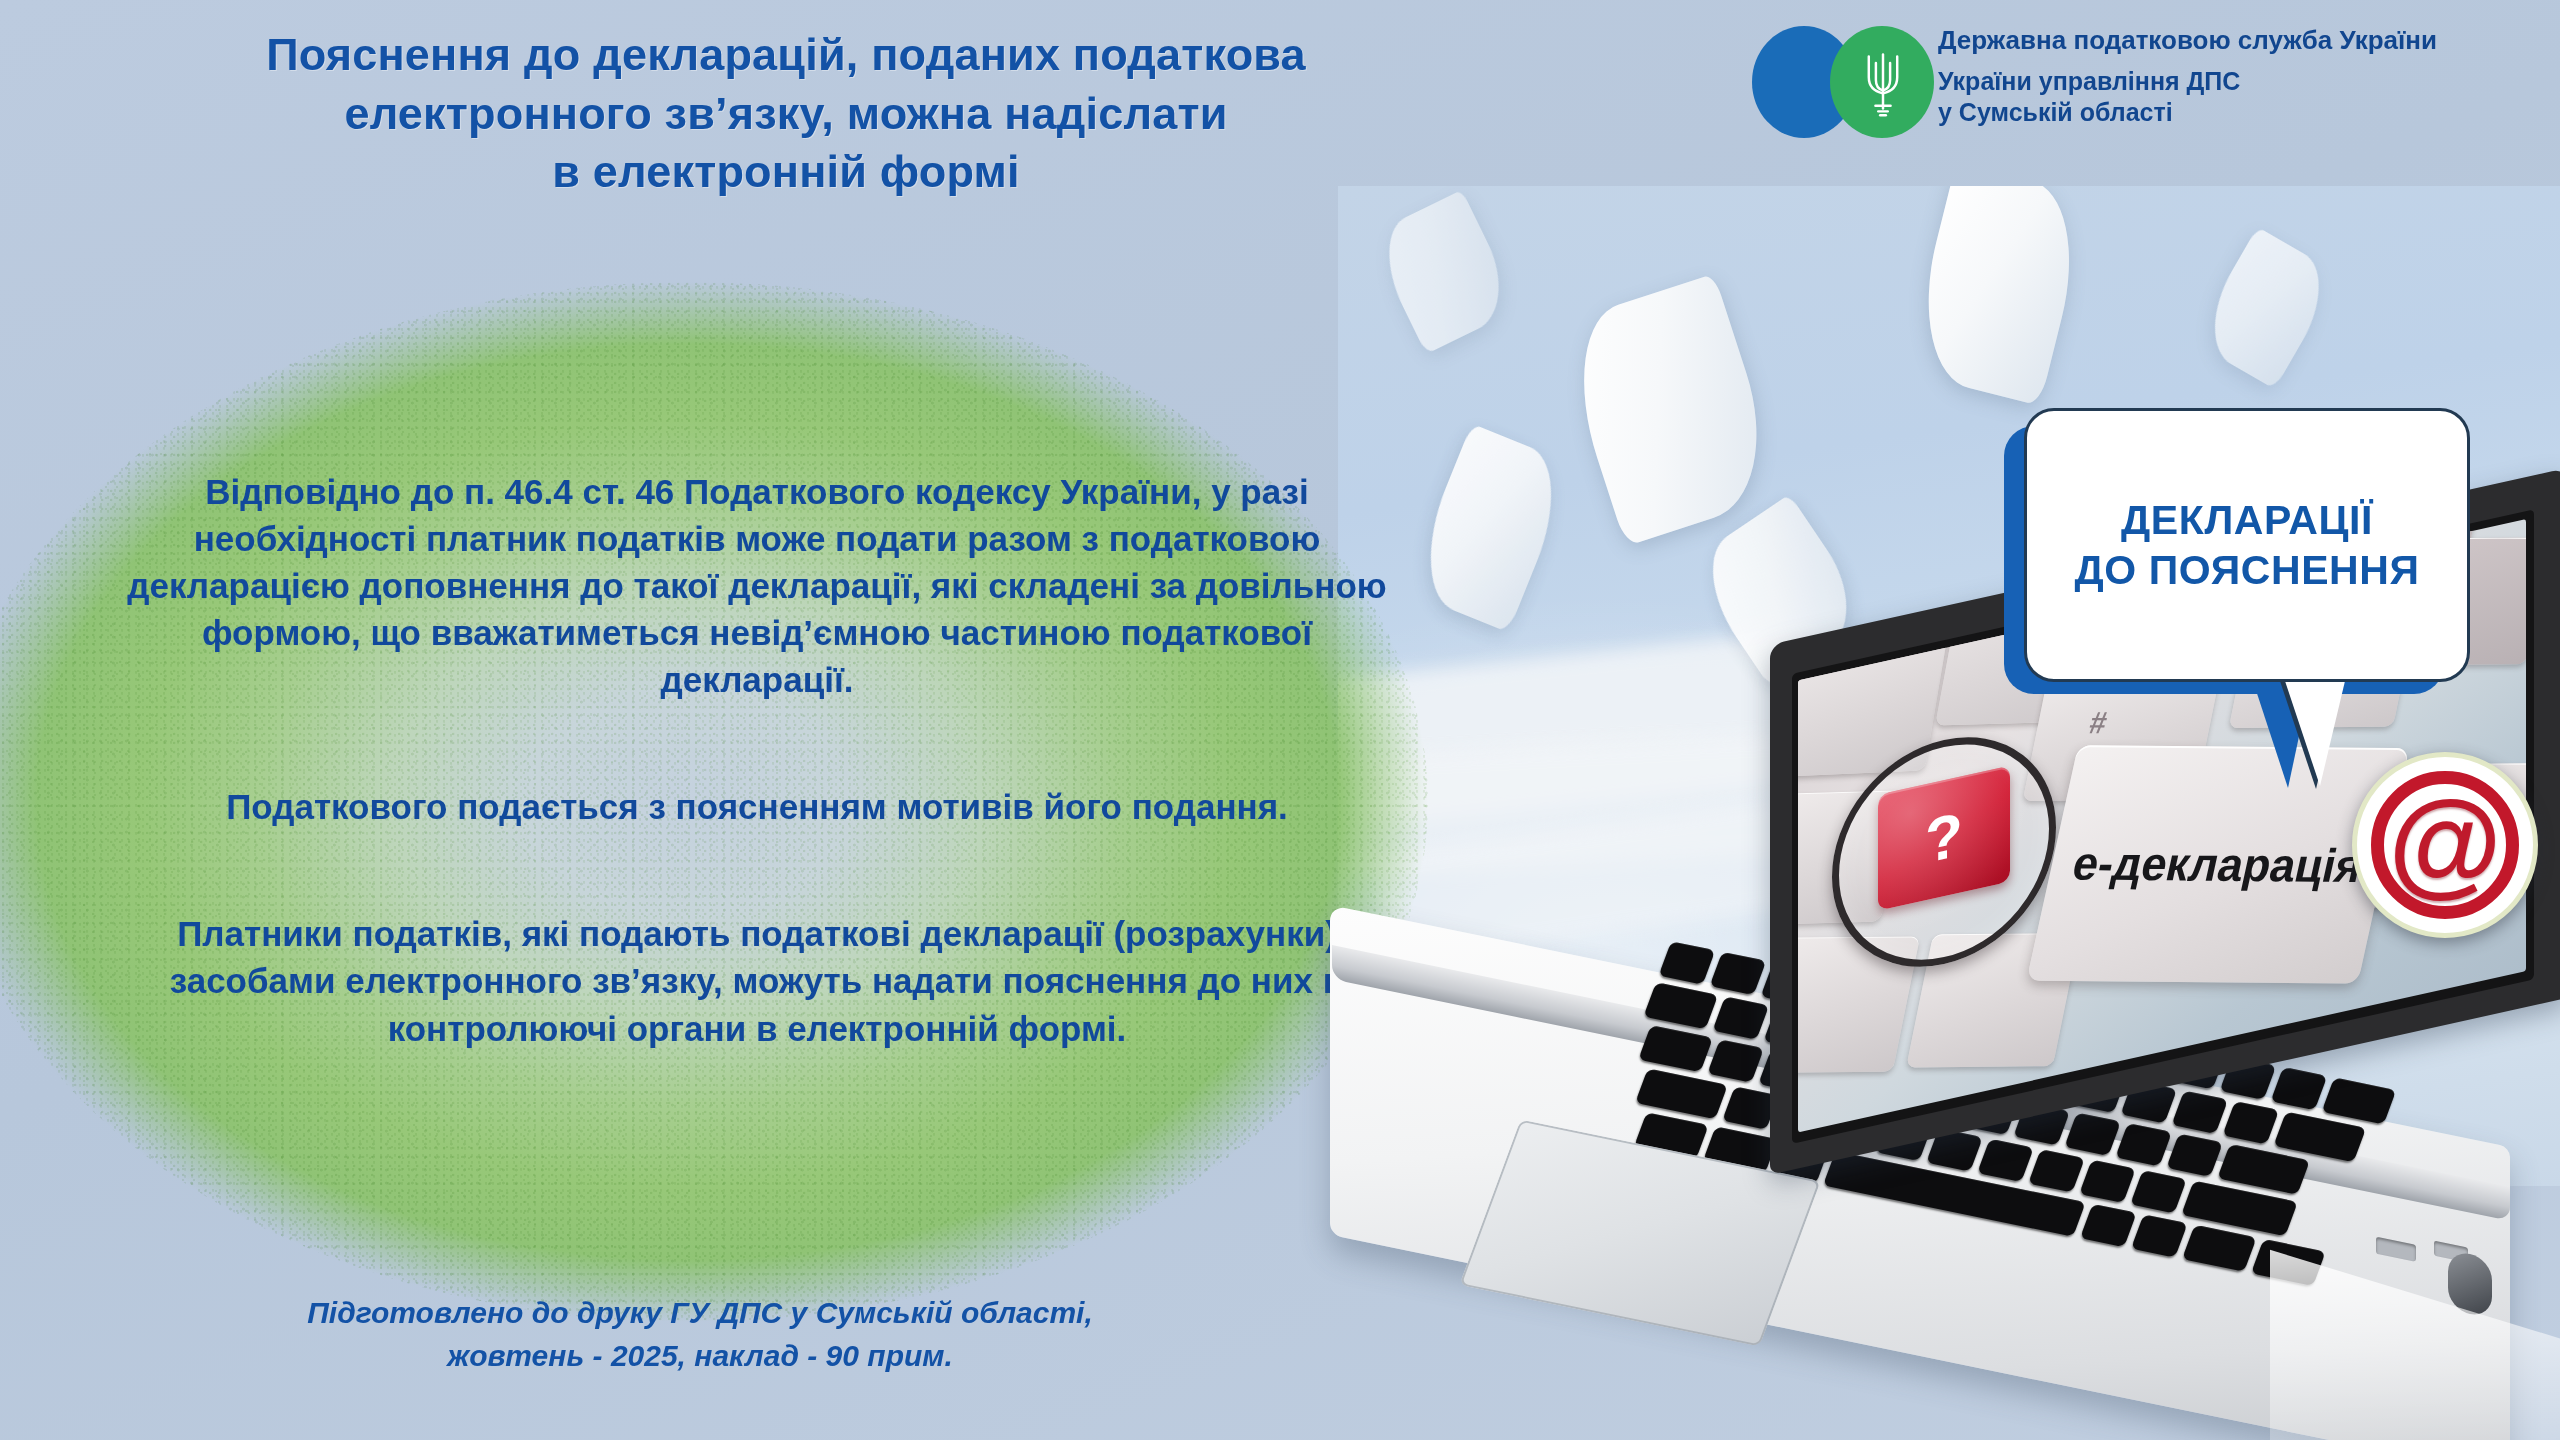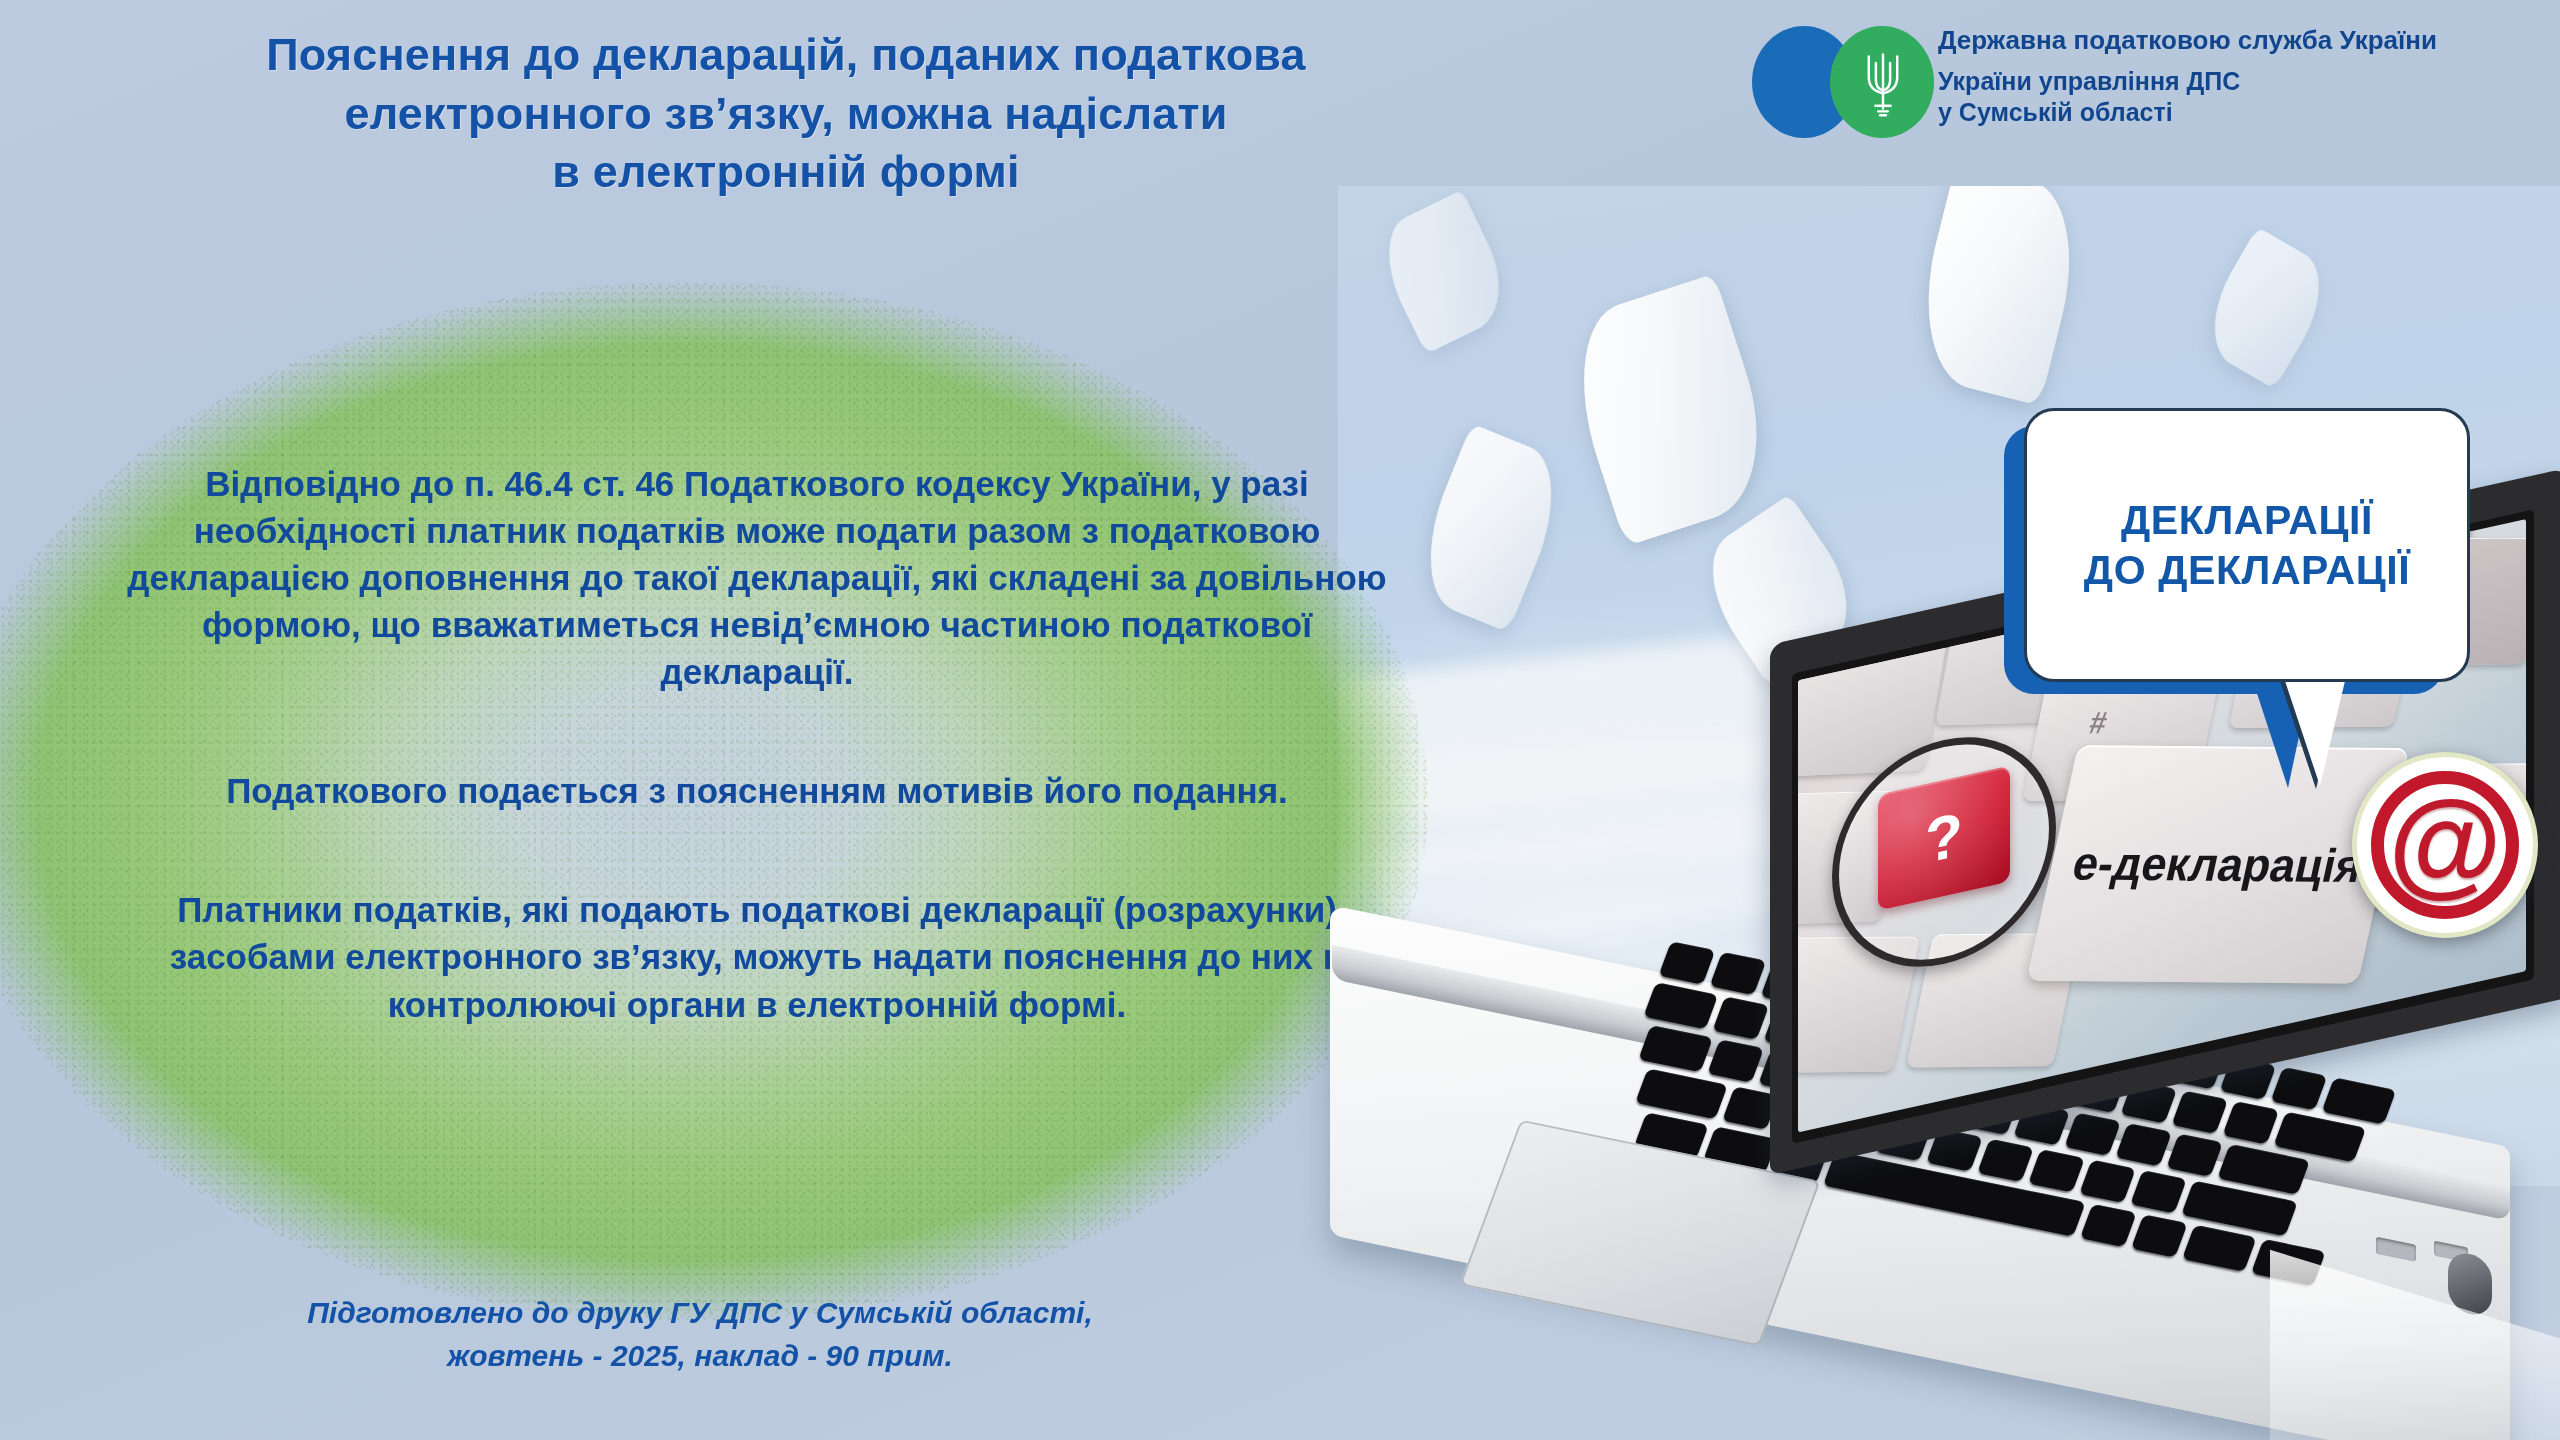--- a/index.html
+++ b/index.html
@@ -81,21 +81,21 @@
   .logo .l1{font-size:26px;font-weight:700;line-height:1.26;white-space:nowrap;}
   .logo .l2{font-size:25px;font-weight:700;line-height:1.26;margin-top:9px;white-space:nowrap;}
   .logo .l3{font-size:25px;font-weight:700;line-height:1.26;white-space:nowrap;}
 
   
   .body-copy{
     position:absolute;left:112px;top:452px;width:1290px;
     text-align:center;color:#11499c;
     font-weight:700;font-size:35px;line-height:1.345;
   }
-  .body-copy p{margin:8px 0 34px 0;}
+  .body-copy p{margin:16px 0 34px 0;}
   .body-copy p:last-child{margin-bottom:0;}
   .body-copy .gap{height:30px;}
 
   
   .footer{
     position:absolute;left:150px;top:1292px;width:1100px;
     text-align:center;color:#1352a6;
     font-style:italic;font-weight:700;font-size:30px;line-height:1.42;
   }
   .footer .ln{display:block;}
@@ -432,18 +432,18 @@
     <div class="glyph">@</div>
   </div>
 
   <div class="bubble-wrap">
     <div class="bubble-tail-blue"></div>
     <div class="bubble-shadow"></div>
     <div class="bubble-tail"></div>
     <div class="bubble">
       <div class="btxt">
         <span>ДЕКЛАРАЦІЇ</span>
-        <span>ДО ДЕКЛАРАЦІЇ</span>
+        <span>ДО ПОЯСНЕННЯ</span>
       </div>
     </div>
   </div>
 
 </div>
 
 </body></html>

